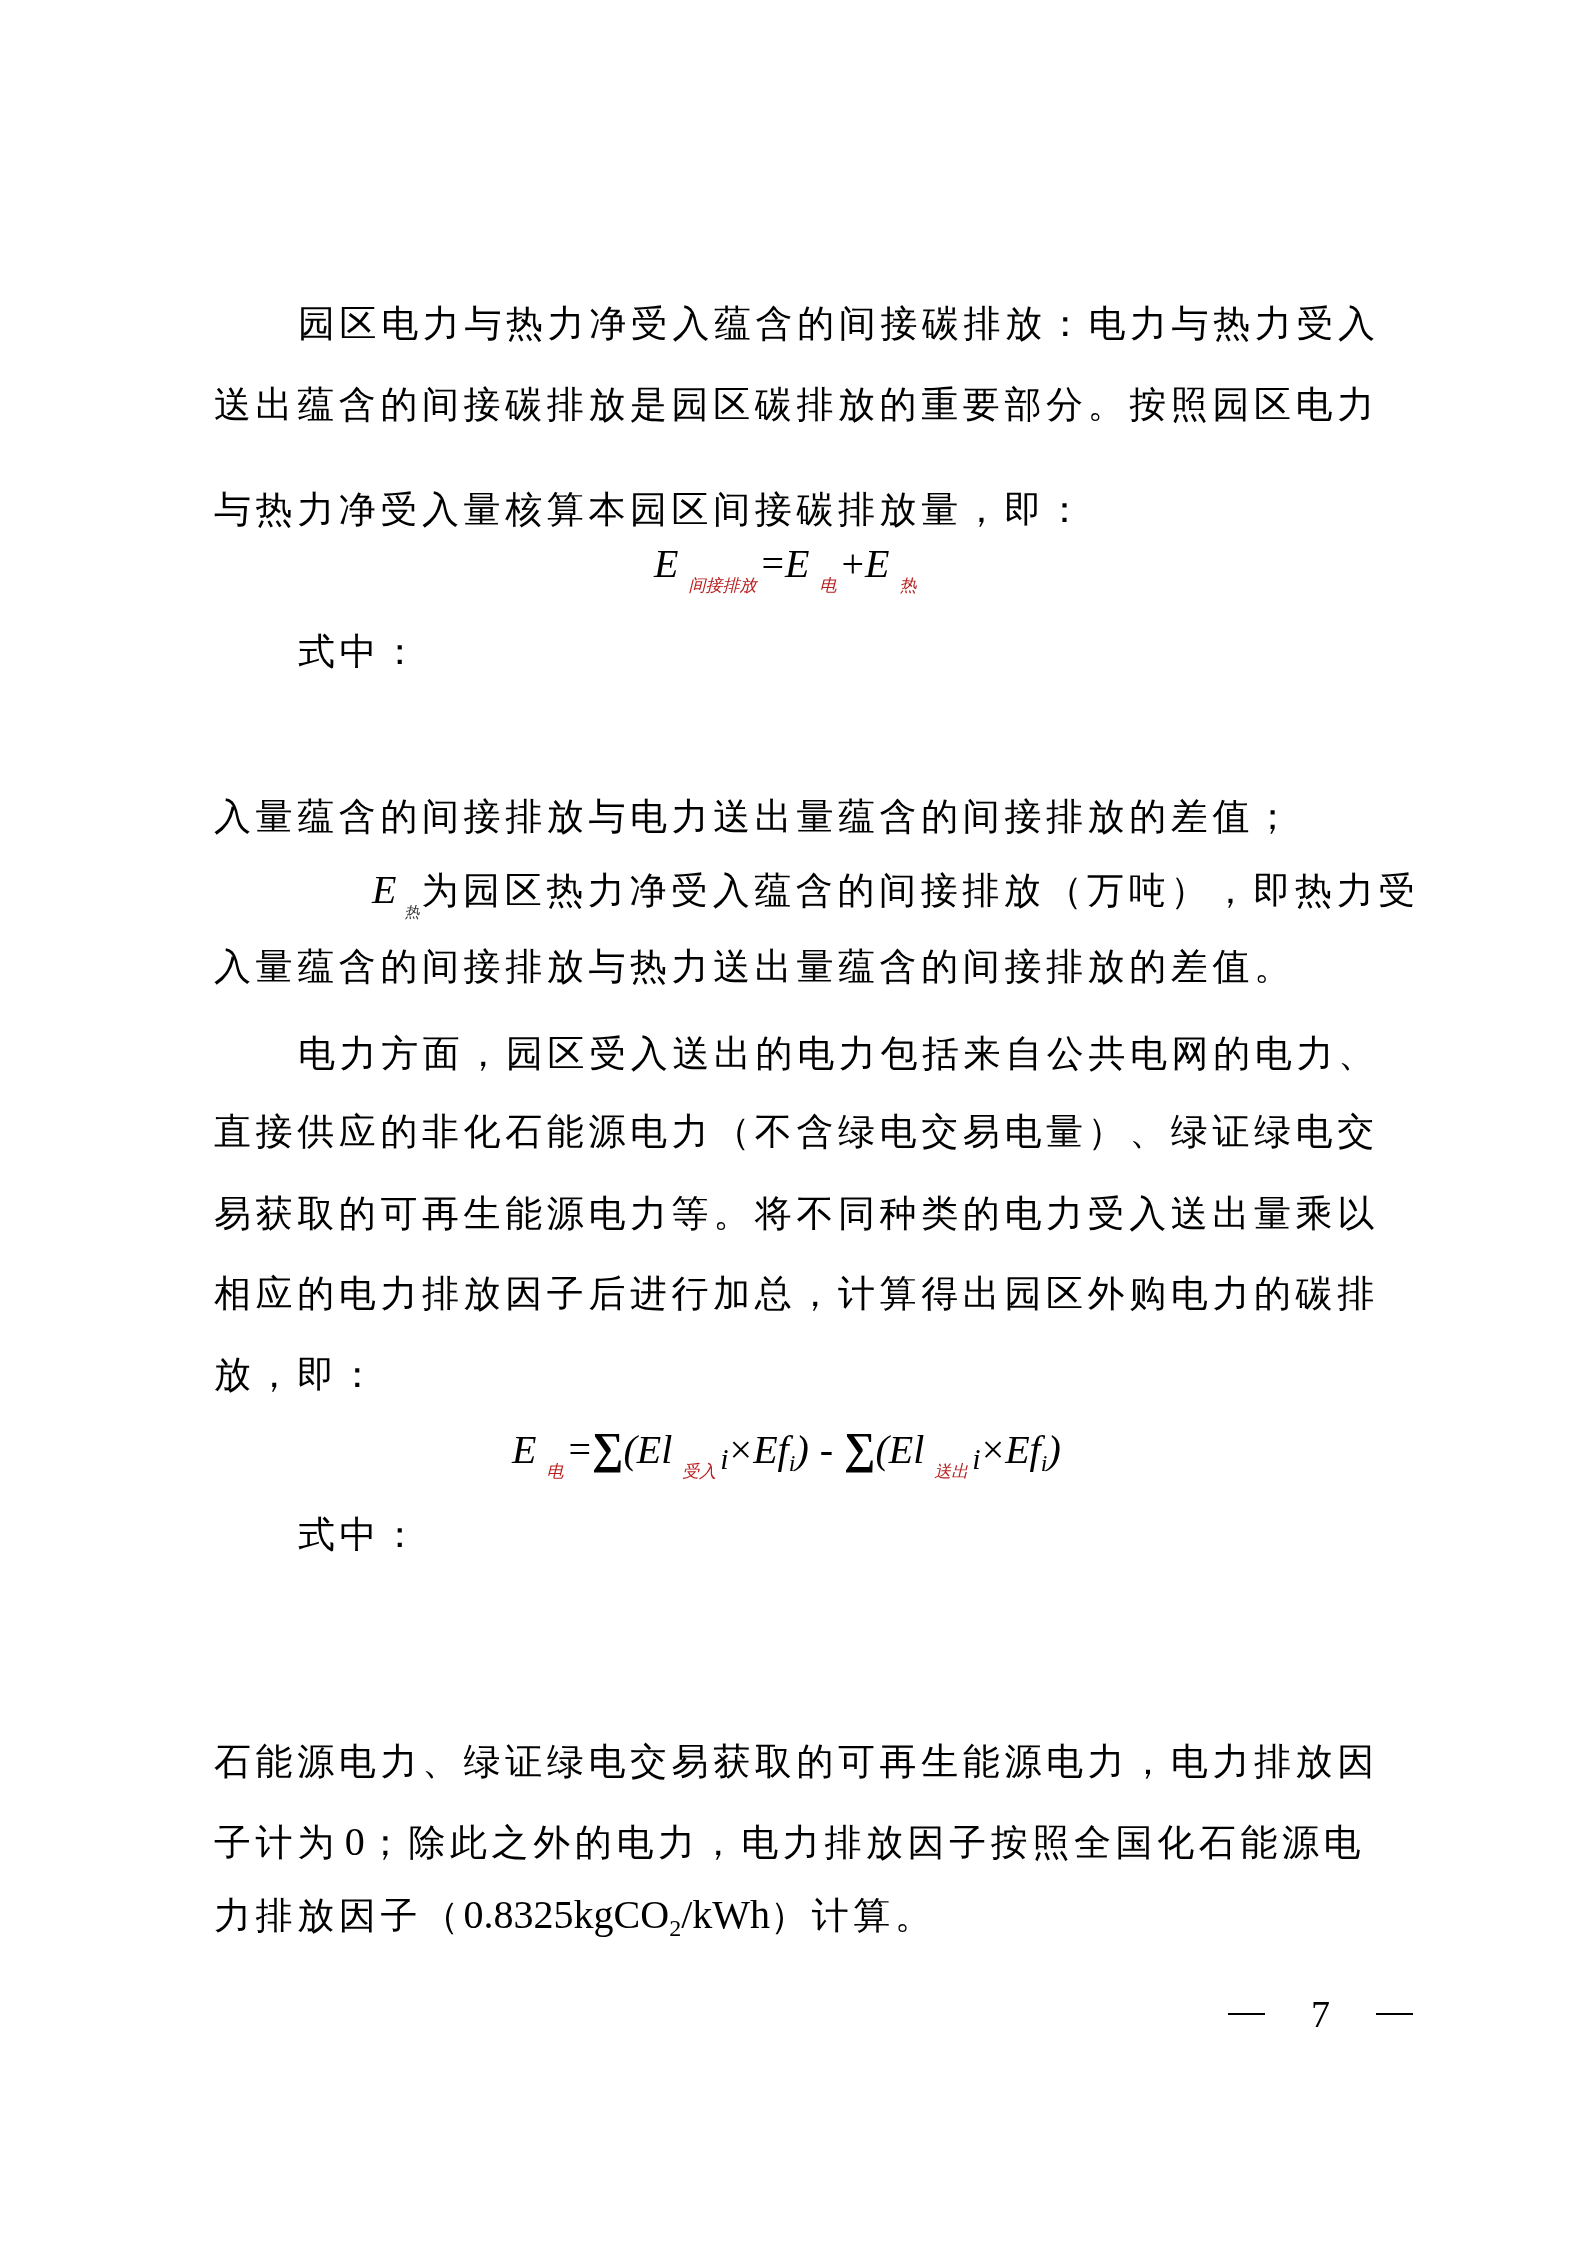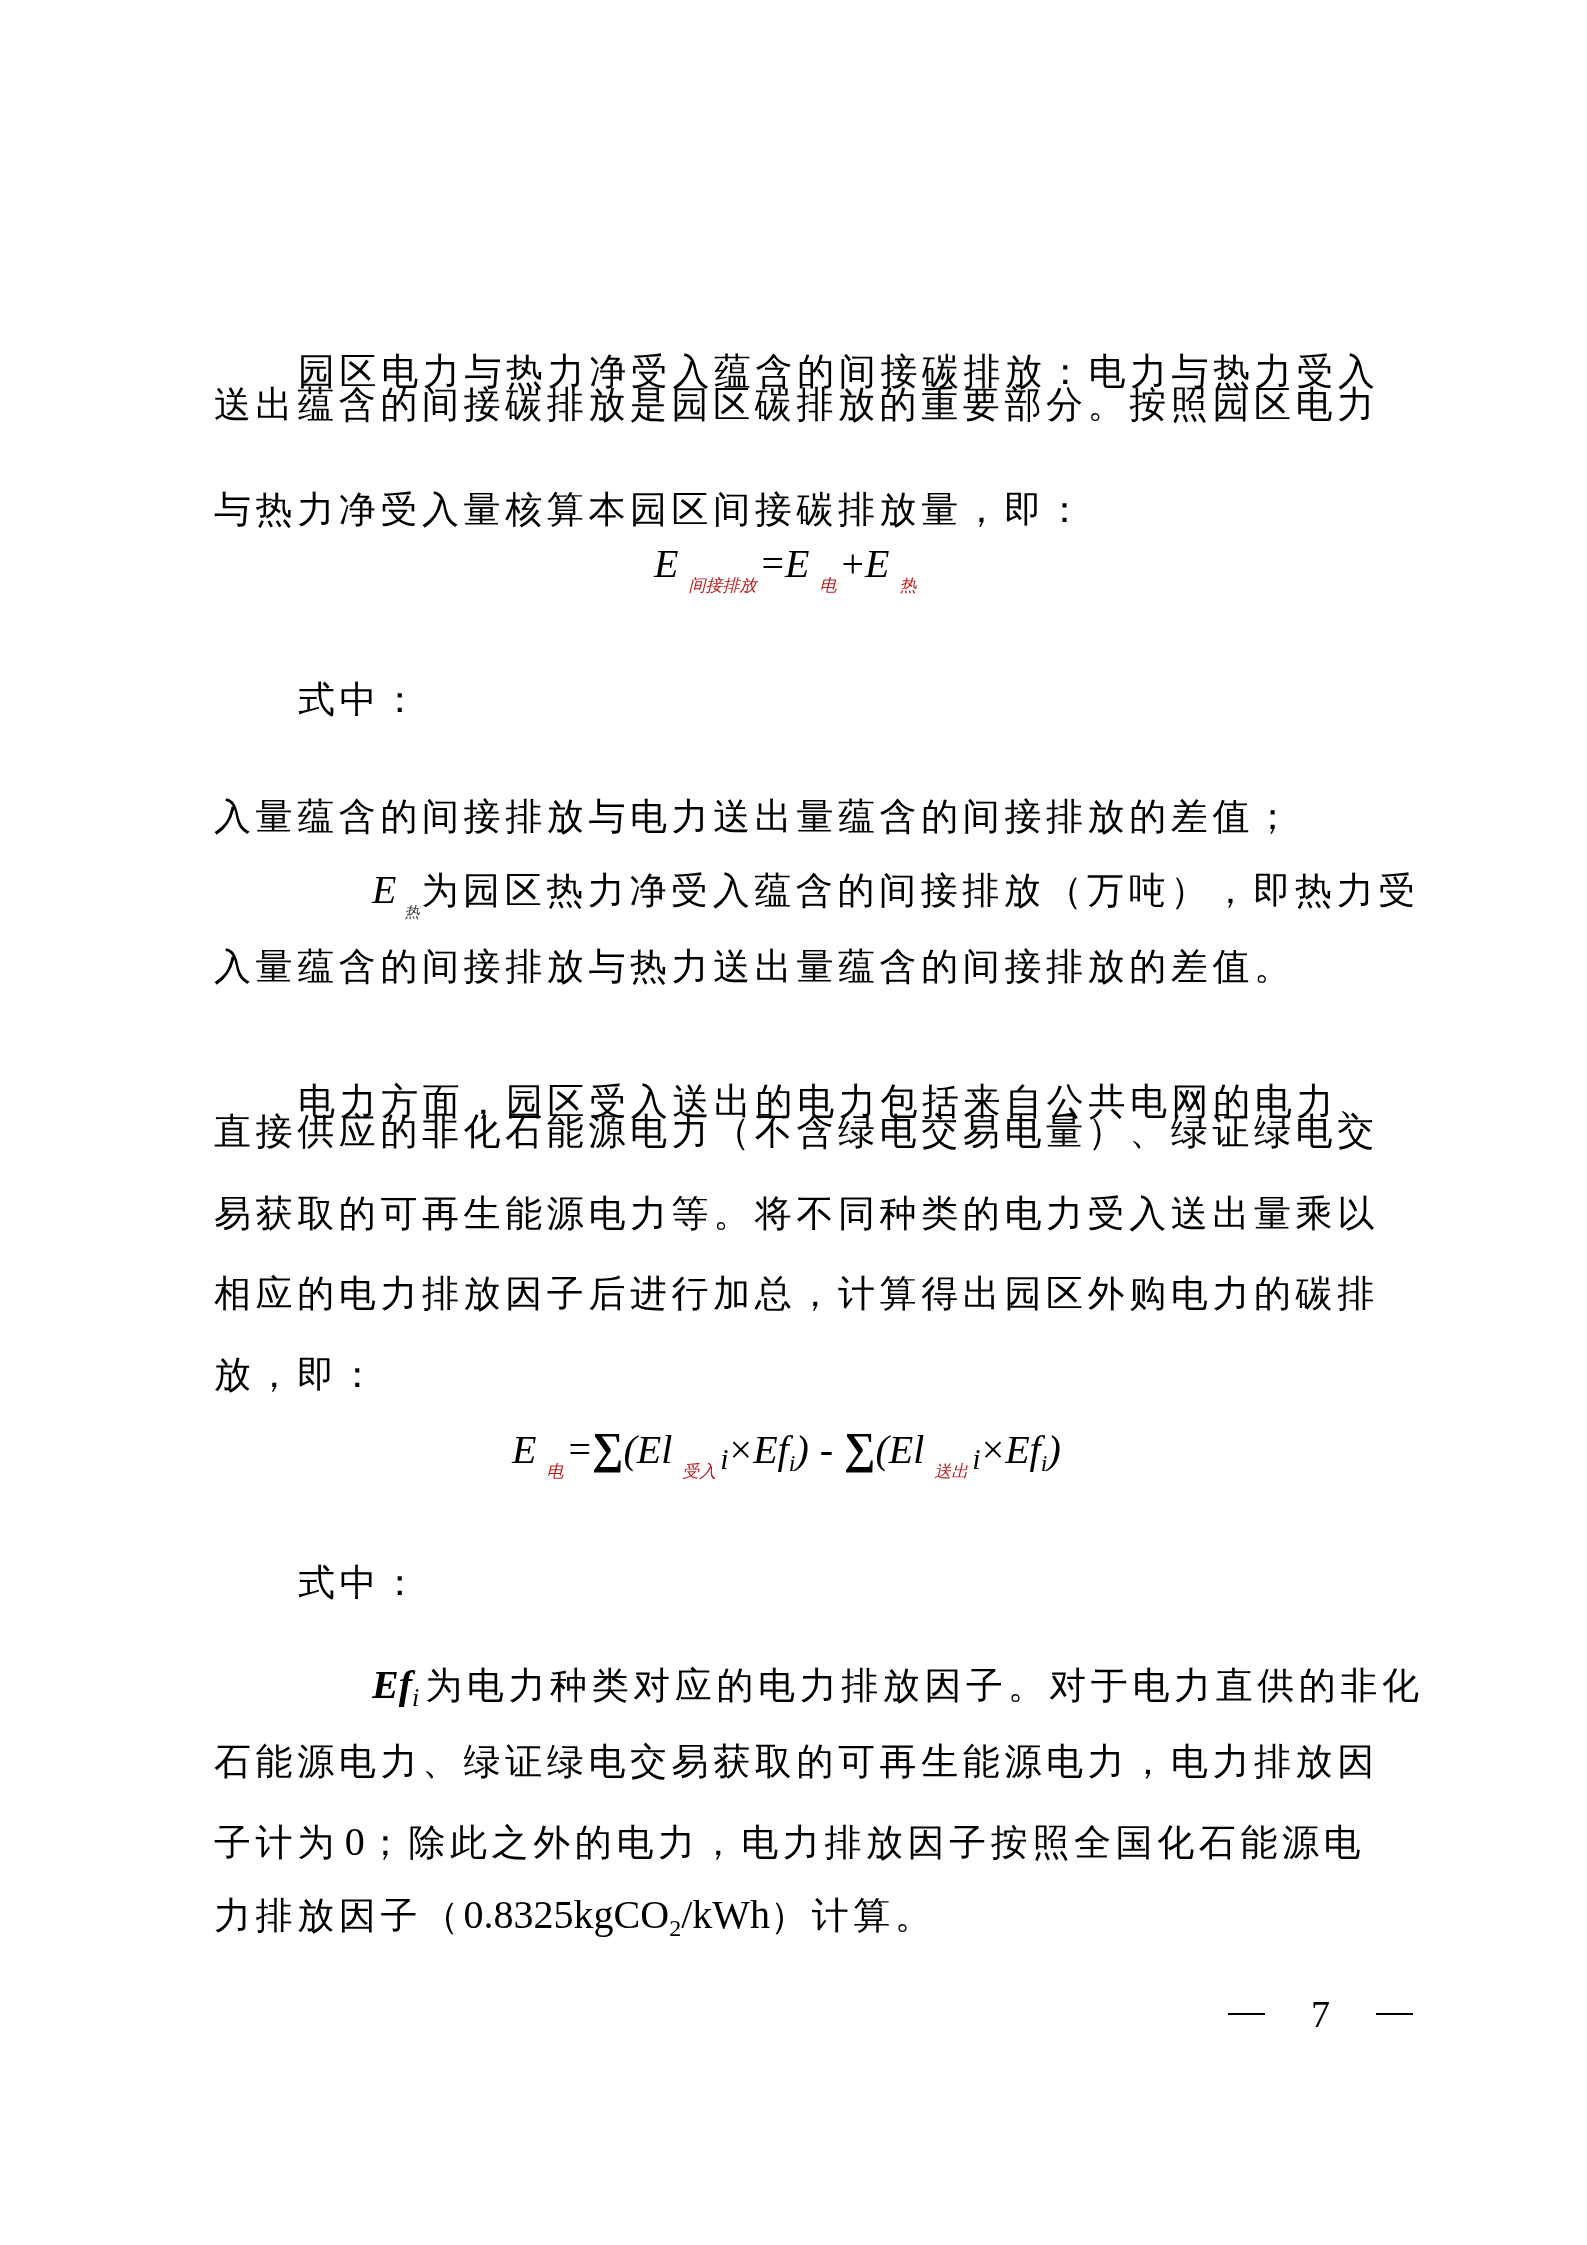--- a/index.html
+++ b/index.html
@@ -10,21 +10,21 @@
     left: 214px;
     width: 1180px;
     font-family: "DejaVu Serif", "Liberation Serif", serif;
     font-size: 37px;
     line-height: 44px;
     height: 44px;
     white-space: nowrap;
     letter-spacing: 4.6px;
     color: #000;
   }
-  .indent2 { left: 298px; margin-top: 48px; }
+  .indent2 { left: 298px; }
   .indent4 { left: 372px; }
   .formula {
     position: absolute;
     font-family: "Liberation Serif", "DejaVu Serif", serif;
     font-style: italic;
     font-size: 40px;
     line-height: 48px;
     white-space: nowrap;
     color: #000;
   }
@@ -87,23 +87,20 @@
   <div class="line" style="top:1272px;">相应的电力排放因子后进行加总，计算得出园区外购电力的碳排</div>
   <div class="line" style="top:1353px;">放，即：</div>
 
   <div class="formula" style="left:512px; top:1425px;">
     <span>E</span><span class="sub-cn">电</span><span class="op">=</span><span class="sigma">∑</span><span>(</span><span>El</span><span class="sub-cn">受入</span><span class="sub-i">i</span><span class="op">×</span><span>Ef</span><span class="sub-small-i">i</span><span>)</span><span class="op" style="white-space:pre;"> - </span><span class="sigma">∑</span><span>(</span><span>El</span><span class="sub-cn">送出</span><span class="sub-i">i</span><span class="op">×</span><span>Ef</span><span class="sub-small-i">i</span><span>)</span>
   </div>
 
   <div class="line indent2" style="top:1513px;">式中：</div>
 
 
-  <div class="line indent4" style="top:1663px; width:1022px;">
-    <span class="var" style="font-weight:bold;">Ef</span><span class="var" style="font-size:26px; vertical-align:-8px; margin-right:6px;">i</span><span>为电力种类对应的电力排放因子。对于电力直供的非化</span>
-  </div>
   <div class="line" style="top:1740px;">石能源电力、绿证绿电交易获取的可再生能源电力，电力排放因</div>
   <div class="line" style="top:1820px;">
     <span>子计为</span><span class="num" style="font-size:40px; margin: 0 2px 0 6px;">0</span><span>；除此之外的电力，电力排放因子按照全国化石能源电</span>
   </div>
   <div class="line" style="top:1893px;">
     <span>力排放因子（</span><span class="num" style="font-size:40px;">0.8325kgCO</span><span class="num" style="font-size:24px; vertical-align:-8px;">2</span><span class="num" style="font-size:40px;">/kWh</span><span>）计算。</span>
   </div>
 
   <div class="pageno">
     <span class="dash"></span>

